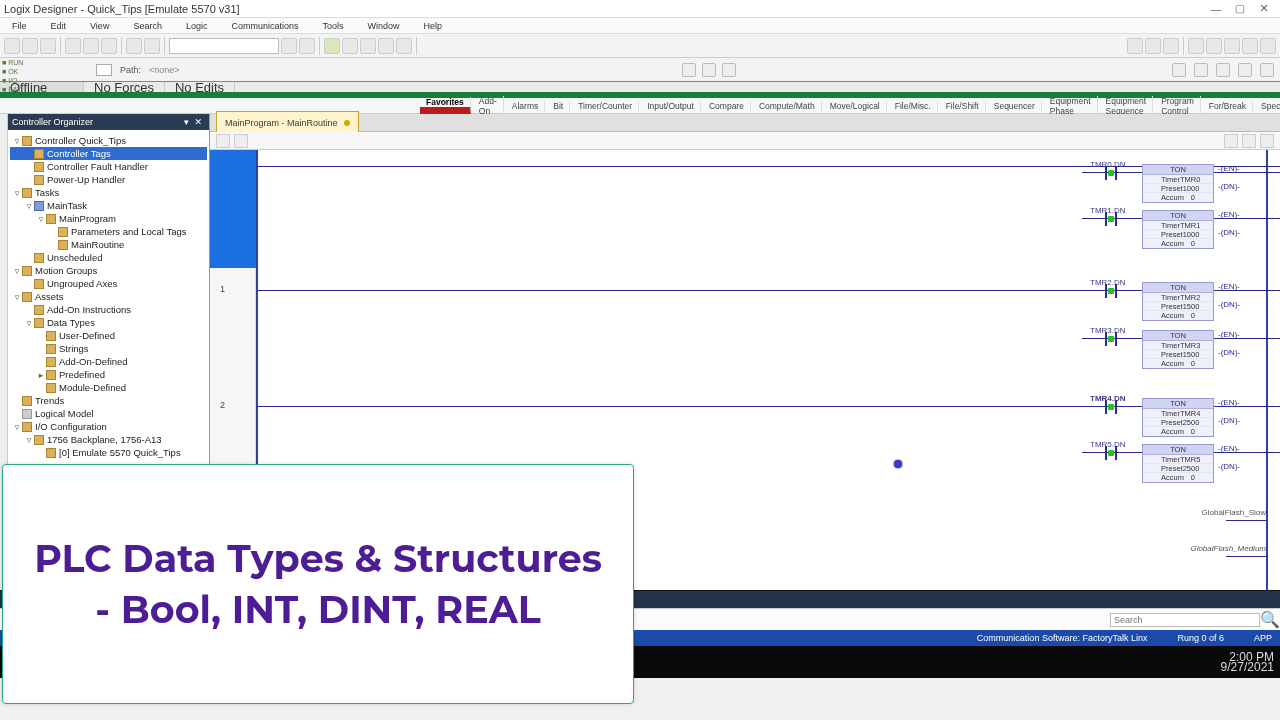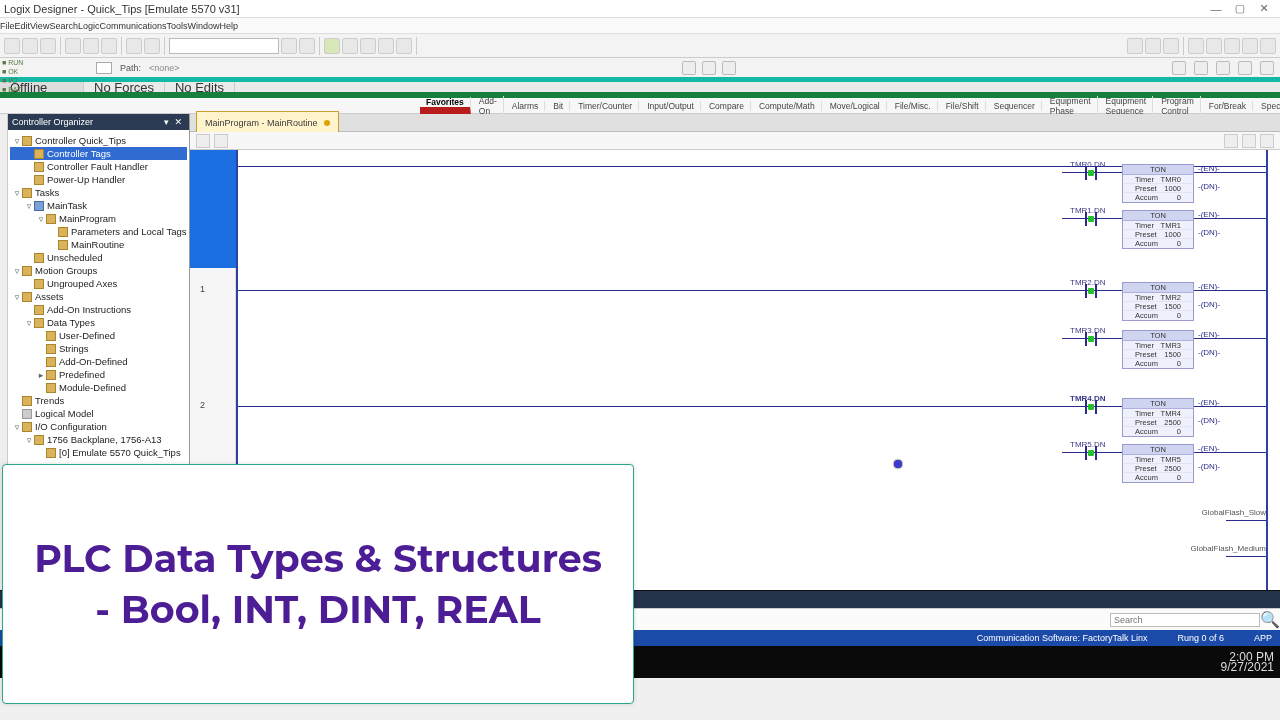--- a/index.html
+++ b/index.html
@@ -1,37 +1,37 @@
 <!DOCTYPE html>
 <html><head>
 <meta charset="utf-8">
 <style>
 * { margin: 0; padding: 0; box-sizing: border-box; font-family: "Segoe UI", Tahoma, sans-serif; }
 html, body { width: 1280px; height: 720px; overflow: hidden; background: #f0f0f0; }
 .titlebar { height: 18px; background: #fff; display: flex; align-items: center; font-size: 11px; color: #333; padding: 0 4px; border-bottom: 1px solid #ddd; }
 .titlebar .spacer { flex: 1; }
 .winbtn { width: 24px; text-align: center; color: #666; }
 .menubar { height: 16px; background: #fafafa; display: flex; align-items: center; font-size: 9px; color: #333; border-bottom: 1px solid #ddd; }
-.menubar span { padding: 0 0; }
+.menubar span { padding: 0 12px; }
 .toolbar { height: 24px; background: #f3f3f3; border-bottom: 1px solid #ccc; display: flex; align-items: center; padding: 0 4px; gap: 2px; }
 .tbtn { width: 16px; height: 16px; background: #e8e8e8; border: 1px solid #ccc; border-radius: 2px; display:inline-block; }
 .tsep { width: 1px; height: 18px; background: #ccc; margin: 0 2px; }
 .tinput { width: 110px; height: 16px; border: 1px solid #bbb; background: #fff; }
-.row2 { height: 24px; background: #f3f3f3; border-bottom: 5px solid #14b8a6; display:flex; align-items:center; padding: 0 6px; font-size:9px; color:#555; gap:8px;}
+.row2 { height: 24px; background: #f3f3f3; border-bottom: 1px solid #14b8a6; display:flex; align-items:center; padding: 0 6px; font-size:9px; color:#555; gap:8px;}
 .row2 .stepper{width:16px;height:12px;border:1px solid #aaa;background:#fff;}
 .row2 .right{margin-left:auto;display:flex;gap:6px;}
 .row2 .mbtn{width:14px;height:14px;border:1px solid #bbb;background:#eee;border-radius:2px;}
 .statusrow{height:16px;background:#eaeaea;border-bottom:6px solid #15803d;display:flex;align-items:center;font-size:13px;color:#333;}
 .statusrow .cell{padding:0 10px;border-right:1px solid #ccc;height:100%;display:flex;align-items:center;}
 .tabsrow{height:16px;background:#f7f7f7;border-bottom:1px solid #ccc;display:flex;align-items:center;font-size:8.5px;color:#444;padding-left:420px;gap:2px;}
 .tabsrow span{padding:0 6px;border-right:1px solid #ddd;}
 .tabsrow span.active{color:#000;font-weight:600;border-bottom:8px solid #b91c1c;}
 .maingrid{display:flex;height:calc(720px - 18px - 16px - 24px - 24px - 16px - 16px - 18px - 112px);}
 .leftcol{width:8px;background:#eee;border-right:1px solid #ccc;font-size:7px;writing-mode:vertical-rl;color:#666;padding:2px 0;}
-.organizer{width:182px;background:#fff;border-right:1px solid #999;display:flex;flex-direction:column;}
+.organizer{width:202px;background:#fff;border-right:1px solid #999;display:flex;flex-direction:column;}
 .orghdr{height:16px;background:#2a3b53;color:#fff;font-size:9px;display:flex;align-items:center;padding:0 4px;}
 .orghdr .sp{flex:1;}
 .orghdr .x{padding:0 3px;}
 .tree{flex:1;overflow:auto;font-size:9.5px;color:#222;padding:4px 2px;background:#fff;}
 .tn{display:flex;align-items:center;height:13px;white-space:nowrap;}
 .tn .tw{display:inline-block;width:10px;text-align:center;color:#666;font-size:9px;}
 .tn .ico{width:10px;height:10px;background:#d9b25a;border:1px solid #aa8530;margin-right:3px;}
 .tn .ico.blue{background:#7aa0d8;border-color:#4a6aa0;}
 .tn .ico.gray{background:#ccc;border-color:#999;}
 .tn.lv0{padding-left:2px;} .tn.lv1{padding-left:14px;} .tn.lv2{padding-left:26px;}
@@ -50,21 +50,21 @@
 .rail{position:absolute;left:46px;top:0;bottom:0;width:2px;background:#3040a0;}
 .railR{position:absolute;right:12px;top:0;bottom:0;width:2px;background:#3040a0;}
 .hwire{position:absolute;height:1px;background:#2a2a8a;}
 .xic{position:absolute;width:18px;height:14px;}
 .xic::before,.xic::after{content:"";position:absolute;top:0;bottom:0;width:2px;background:#2a2a8a;}
 .xic::before{left:3px;} .xic::after{right:3px;}
 .xic.green .dot{position:absolute;left:6px;top:4px;width:6px;height:6px;background:#28c028;border-radius:1px;}
 .tlabel{position:absolute;font-size:8px;color:#3a3a8a;white-space:nowrap;}
 .instr{position:absolute;width:72px;border:1px solid #9a9ad0;background:#eef0fb;font-size:7.5px;color:#333;}
 .instr .hdr{background:#cfd4f0;border-bottom:1px solid #b0b0e0;text-align:center;height:10px;line-height:10px;}
-.instr .row{display:flex;justify-content:space-between;padding:0 12px;height:9px;line-height:9px;border-bottom:1px solid #e3e3f4;}
+.instr .row{display:flex;justify-content:space-between;padding:0 18px;height:9px;line-height:9px;border-bottom:1px solid #e3e3f4;}
 .instr .row:last-child{border-bottom:none;}
 .outnode{position:absolute;font-size:8px;color:#2a2a8a;}
 .jlabel{position:absolute;font-size:8px;color:#555;right:14px;}
 .errpanel{height:18px;background:#24324a;border-top:1px solid #111;}
 .searchrow{height:22px;background:#fbfbfb;border-top:1px solid #ccc;display:flex;align-items:center;padding:0 6px;}
 .searchrow .sp{flex:1;}
 .searchrow input{width:150px;height:14px;font-size:9px;border:1px solid #bbb;padding:0 3px;}
 .footbar{height:16px;background:#1b4aa8;color:#fff;font-size:9px;display:flex;align-items:center;padding:0 8px;}
 .footbar .sp{flex:1;}
 .taskbar{height:32px;background:#0a0a0a;display:flex;align-items:center;padding:0 6px;}
@@ -474,21 +474,21 @@
           </div>
           <div class="row">
             <span>Accum</span>
             <span>0</span>
           </div>
         </div>
         <div class="outnode" style="left: 1008px; top: 294px;">-(EN)-</div>
         <div class="outnode" style="left: 1008px; top: 312px;">-(DN)-</div>
         <div class="jlabel" style="top: 358px;">GlobalFlash_Slow</div>
         <div class="hwire" style="right: 14px; top: 370px; width: 40px;"></div>
-        <div class="jlabel" style="top: 394px;">GlobalFlash_Medium</div>
+        <div class="jlabel" style="top: 394px; font-style: italic;">GlobalFlash_Medium</div>
         <div class="hwire" style="right: 14px; top: 406px; width: 40px;"></div>
       </div>
   </div>
 </div>
 
 <div class="errpanel"></div>
 
 <div class="searchrow">
   <span class="sp"></span>
   <input placeholder="Search" style="">

